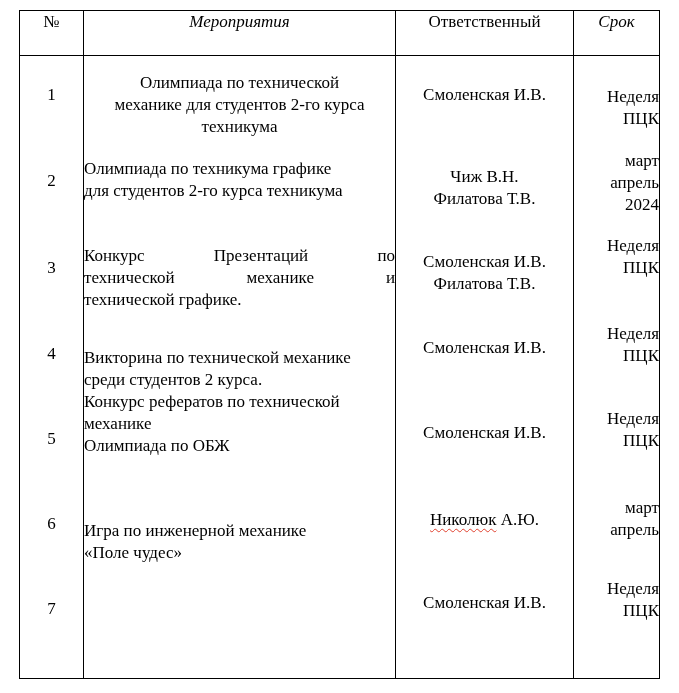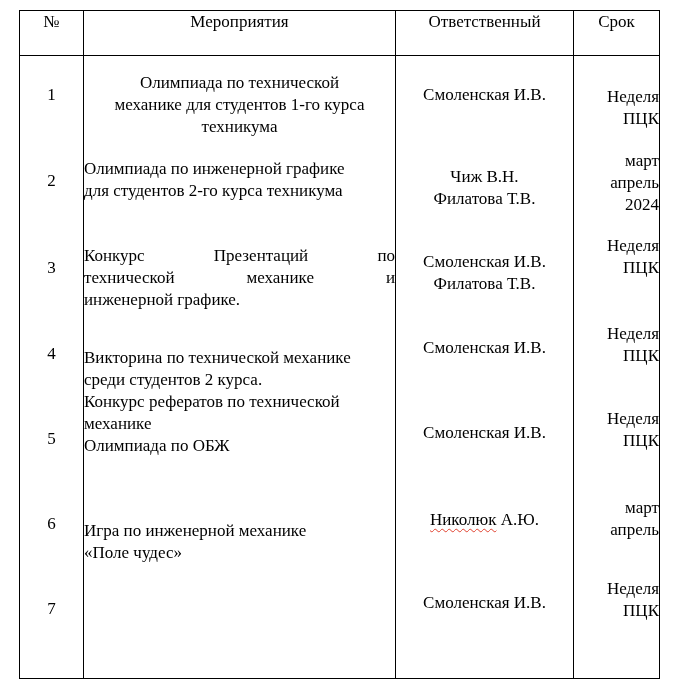--- a/index.html
+++ b/index.html
@@ -25,21 +25,21 @@
     vertical-align: top;
     font-weight: normal;
   }
   col.c-num  { width: 64px; }
   col.c-evt  { width: 312px; }
   col.c-resp { width: 178px; }
   col.c-term { width: 86px; }
 
   tr.hdr { height: 45px; }
   th { text-align: center; }
-  th.pt-lo { padding-top: 6px; }
+  th.pt-lo { padding-top: 6px; font-style: italic; }
   th.pt-hi { padding-top: 15px; }
 
   tr.bodyrow { height: 623px; }
   td.num-col  { text-align: center; }
   td.evt-col  { text-align: left; padding: 0 6px 0 9px; }
   td.resp-col { text-align: center; }
   td.term-col { text-align: right; }
 
   .blk { display: block; }
   .ln  { display: block; }
@@ -79,31 +79,31 @@
           <span class="blk" style="margin-top:65px">3</span>
           <span class="blk" style="margin-top:64px">4</span>
           <span class="blk" style="margin-top:63px">5</span>
           <span class="blk" style="margin-top:63px">6</span>
           <span class="blk" style="margin-top:63px">7</span>
         </td>
 
         <td class="evt-col">
           <span class="blk ctr" style="margin-top:16px">
             <span class="ln">Олимпиада по технической</span>
-            <span class="ln">механике для студентов 1-го курса</span>
+            <span class="ln">механике для студентов 2-го курса</span>
             <span class="ln">техникума</span>
           </span>
           <span class="blk" style="margin-top:20px">
-            <span class="ln">Олимпиада по инженерной графике</span>
+            <span class="ln">Олимпиада по техникума графике</span>
             <span class="ln">для студентов 2-го курса техникума</span>
           </span>
           <span class="blk" style="margin-top:43px">
             <span class="ln jl">Конкурс Презентаций по</span>
             <span class="ln jl">технической механике и</span>
-            <span class="ln">инженерной графике.</span>
+            <span class="ln">технической графике.</span>
           </span>
           <span class="blk" style="margin-top:36px">
             <span class="ln">Викторина по технической механике</span>
             <span class="ln">среди студентов 2 курса.</span>
           </span>
           <span class="blk" style="">
             <span class="ln">Конкурс рефератов по технической</span>
             <span class="ln">механике</span>
           </span>
           <span class="blk" style="">

